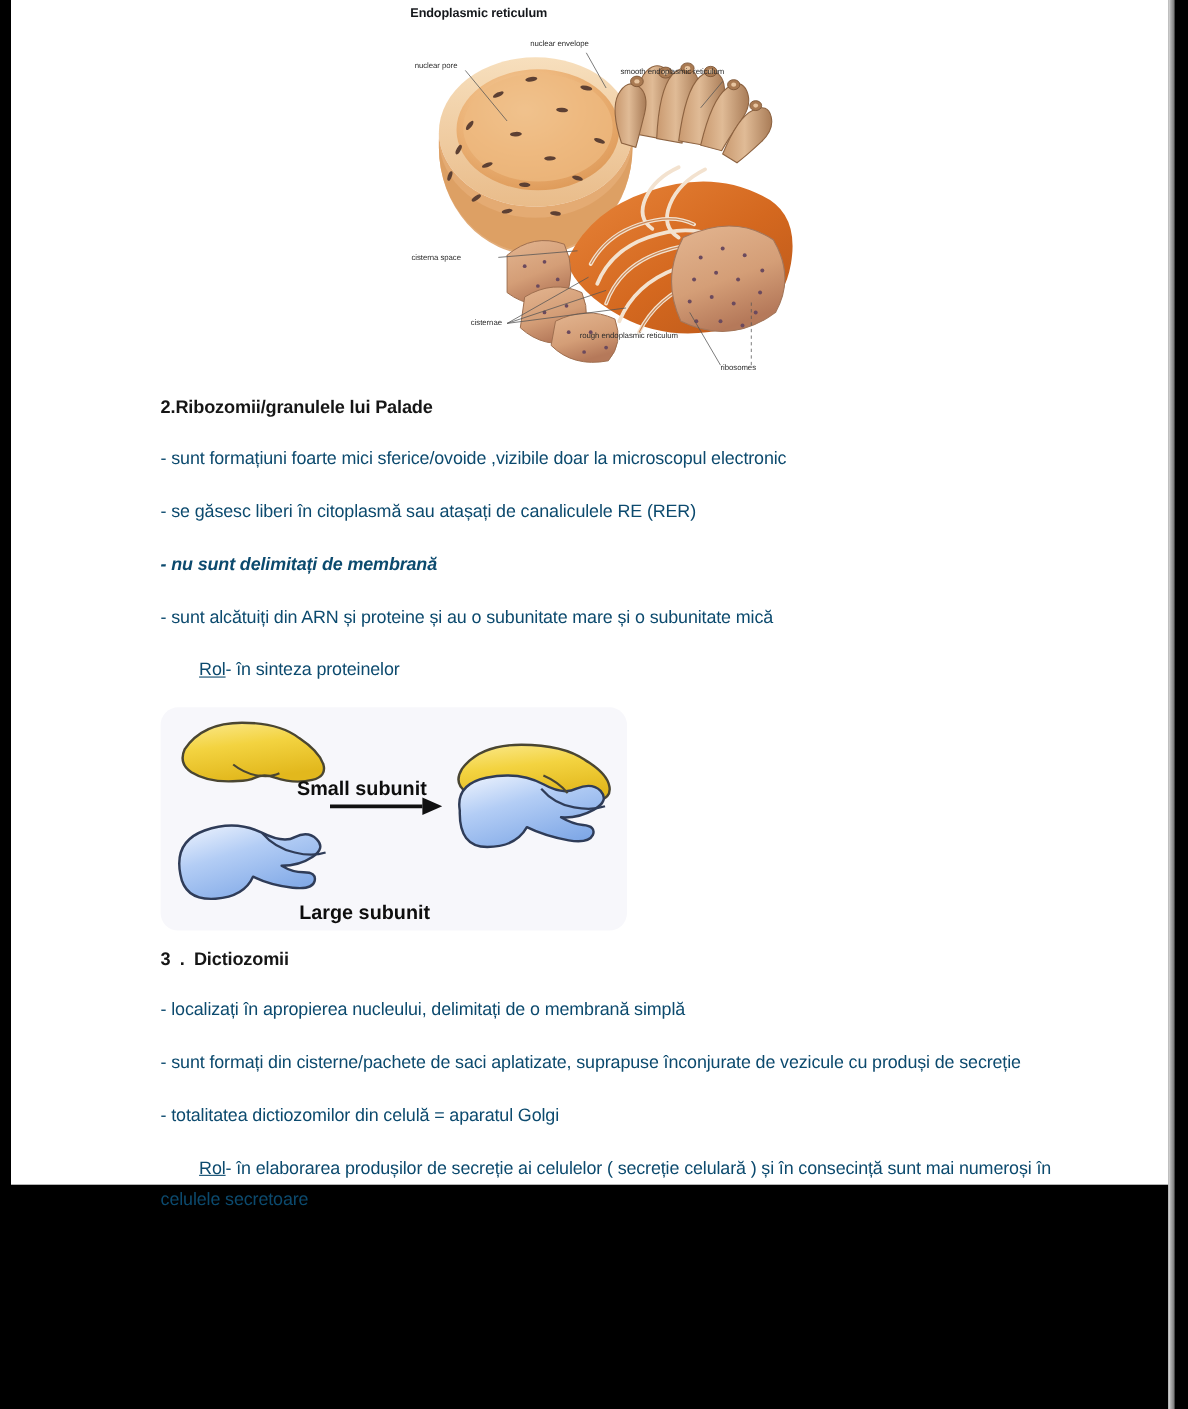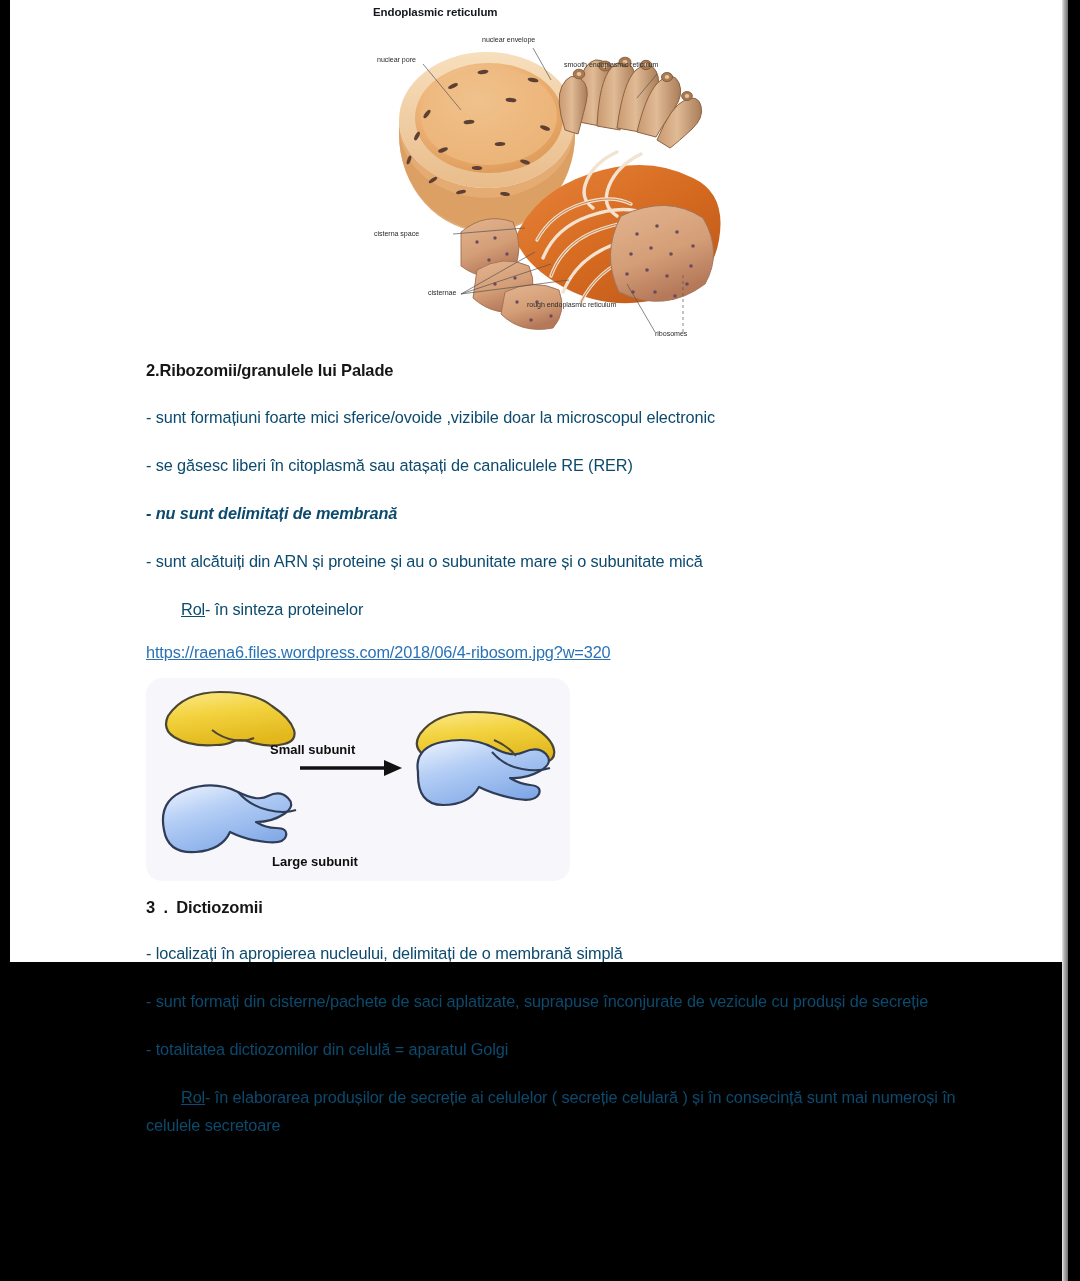--- a/index.html
+++ b/index.html
@@ -21,21 +21,21 @@
   #viewer-root {
     position: absolute;
     inset: 0;
     background: #000000;
   }
   #page-sheet {
     position: absolute;
     left: 10px;
     top: 0;
     width: 1052px;
-    height: 962px;
+    height: 1077px;
     background: #ffffff;
   }
   #scroll-track {
     position: absolute;
     right: 12px;
     top: 0;
     width: 6px;
     height: 1281px;
     background: linear-gradient(to right, #e8e8e8 0%, #b4b4b4 35%, #8f8f8f 70%, #6d6d6d 100%);
   }
@@ -124,21 +124,21 @@
     position: relative;
     width: 424px;
     height: 203px;
     margin: 0 0 16px 0;
     background: #f7f7fb;
     border-radius: 16px;
   }
   #ribo-figure svg { display: block; }
   .ribo-lbl {
     position: absolute;
-    font-size: 13px;
+    font-size: 18px;
     font-weight: bold;
     color: #0e0e0e;
     white-space: nowrap;
   }
   #lbl-small-sub { left: 124px; top: 64px; }
   #lbl-large-sub { left: 126px; top: 176px; }
 
   #sec3-block { margin-top: 6px; }
 </style>
 </head>
@@ -313,21 +313,20 @@
 
       <h2 class="h-sec">2.Ribozomii/granulele lui Palade</h2>
 
       <p class="p-line">- sunt formațiuni foarte mici sferice/ovoide ,vizibile doar la microscopul electronic</p>
       <p class="p-line">- se găsesc liberi în citoplasmă sau atașați de canaliculele RE (RER)</p>
       <p class="p-line ital">- nu sunt delimitați de membrană</p>
       <p class="p-line">- sunt alcătuiți din ARN și proteine și au o subunitate mare și o subunitate mică</p>
 
       <p class="p-line"><span class="u-rol">Rol</span><span>- în sinteza proteinelor</span></p>
 
-      <p id="link-row"><a class="lnk" href="#">https://raena6.files.wordpress.com/2018/06/4-ribosom.jpg?w=320</a></p>
 
       <div id="ribo-figure">
         <svg width="424" height="203" viewBox="0 0 424 203">
           <defs>
             <linearGradient id="ySub" x1="0" y1="0" x2="0.3" y2="1">
               <stop offset="0%" stop-color="#fbe98c"></stop>
               <stop offset="45%" stop-color="#f3d340"></stop>
               <stop offset="100%" stop-color="#e2b81d"></stop>
             </linearGradient>
             <linearGradient id="bSub" x1="0.1" y1="0" x2="0.7" y2="1">

